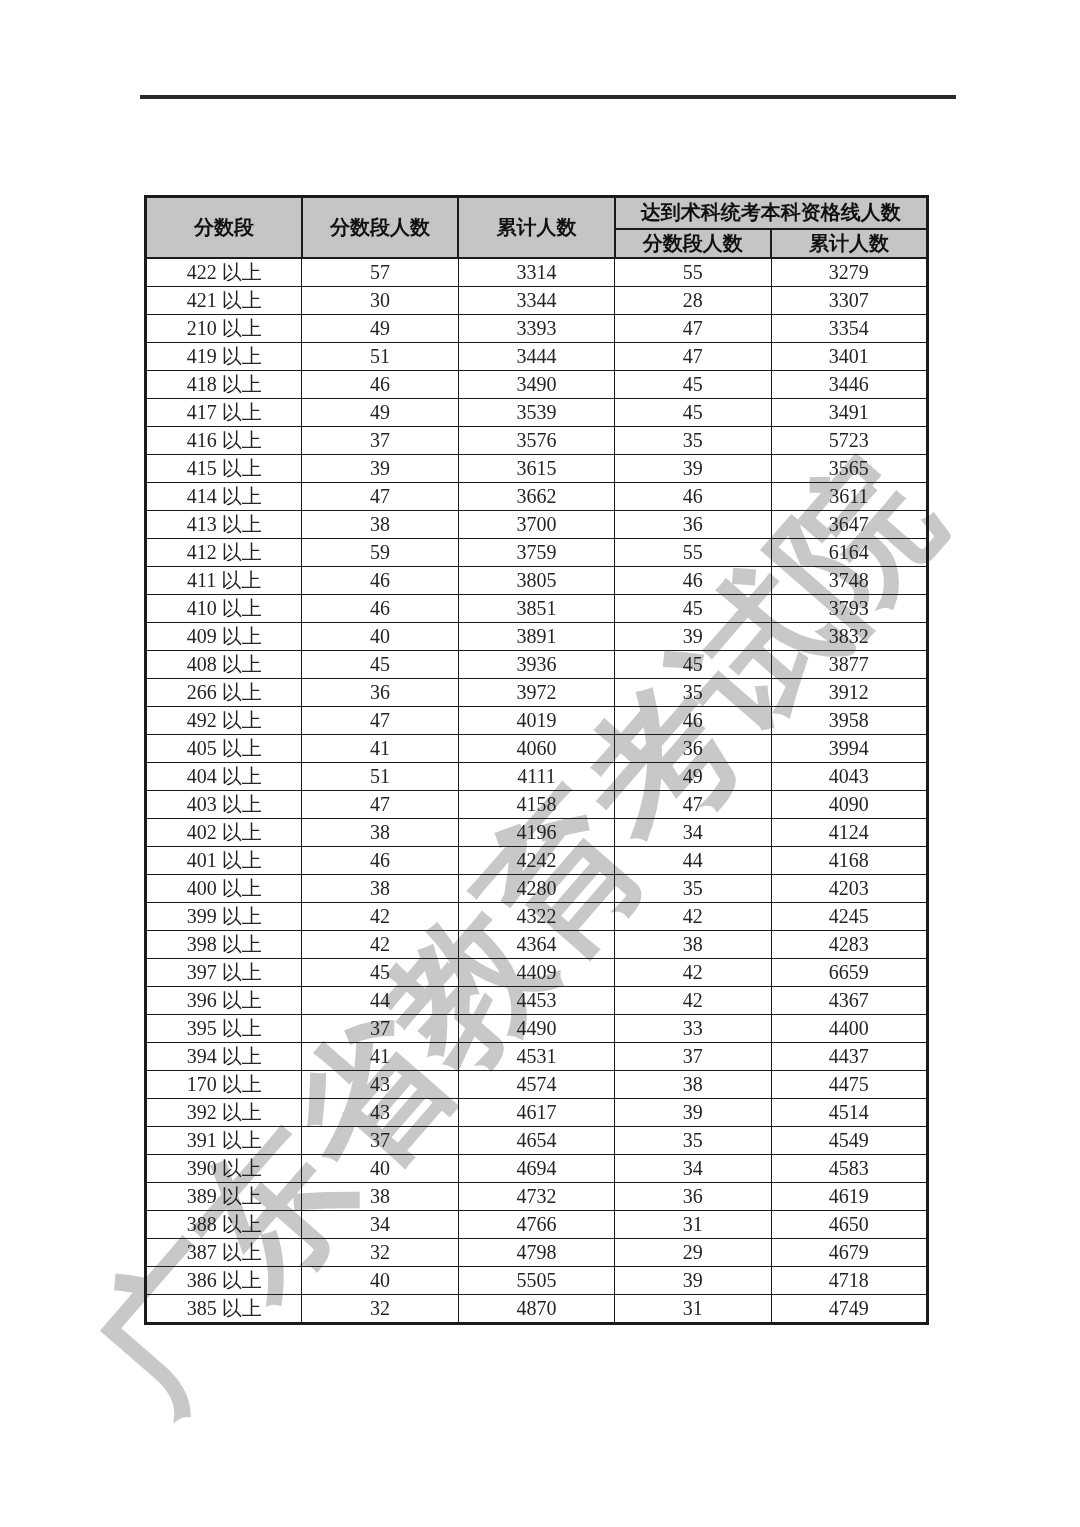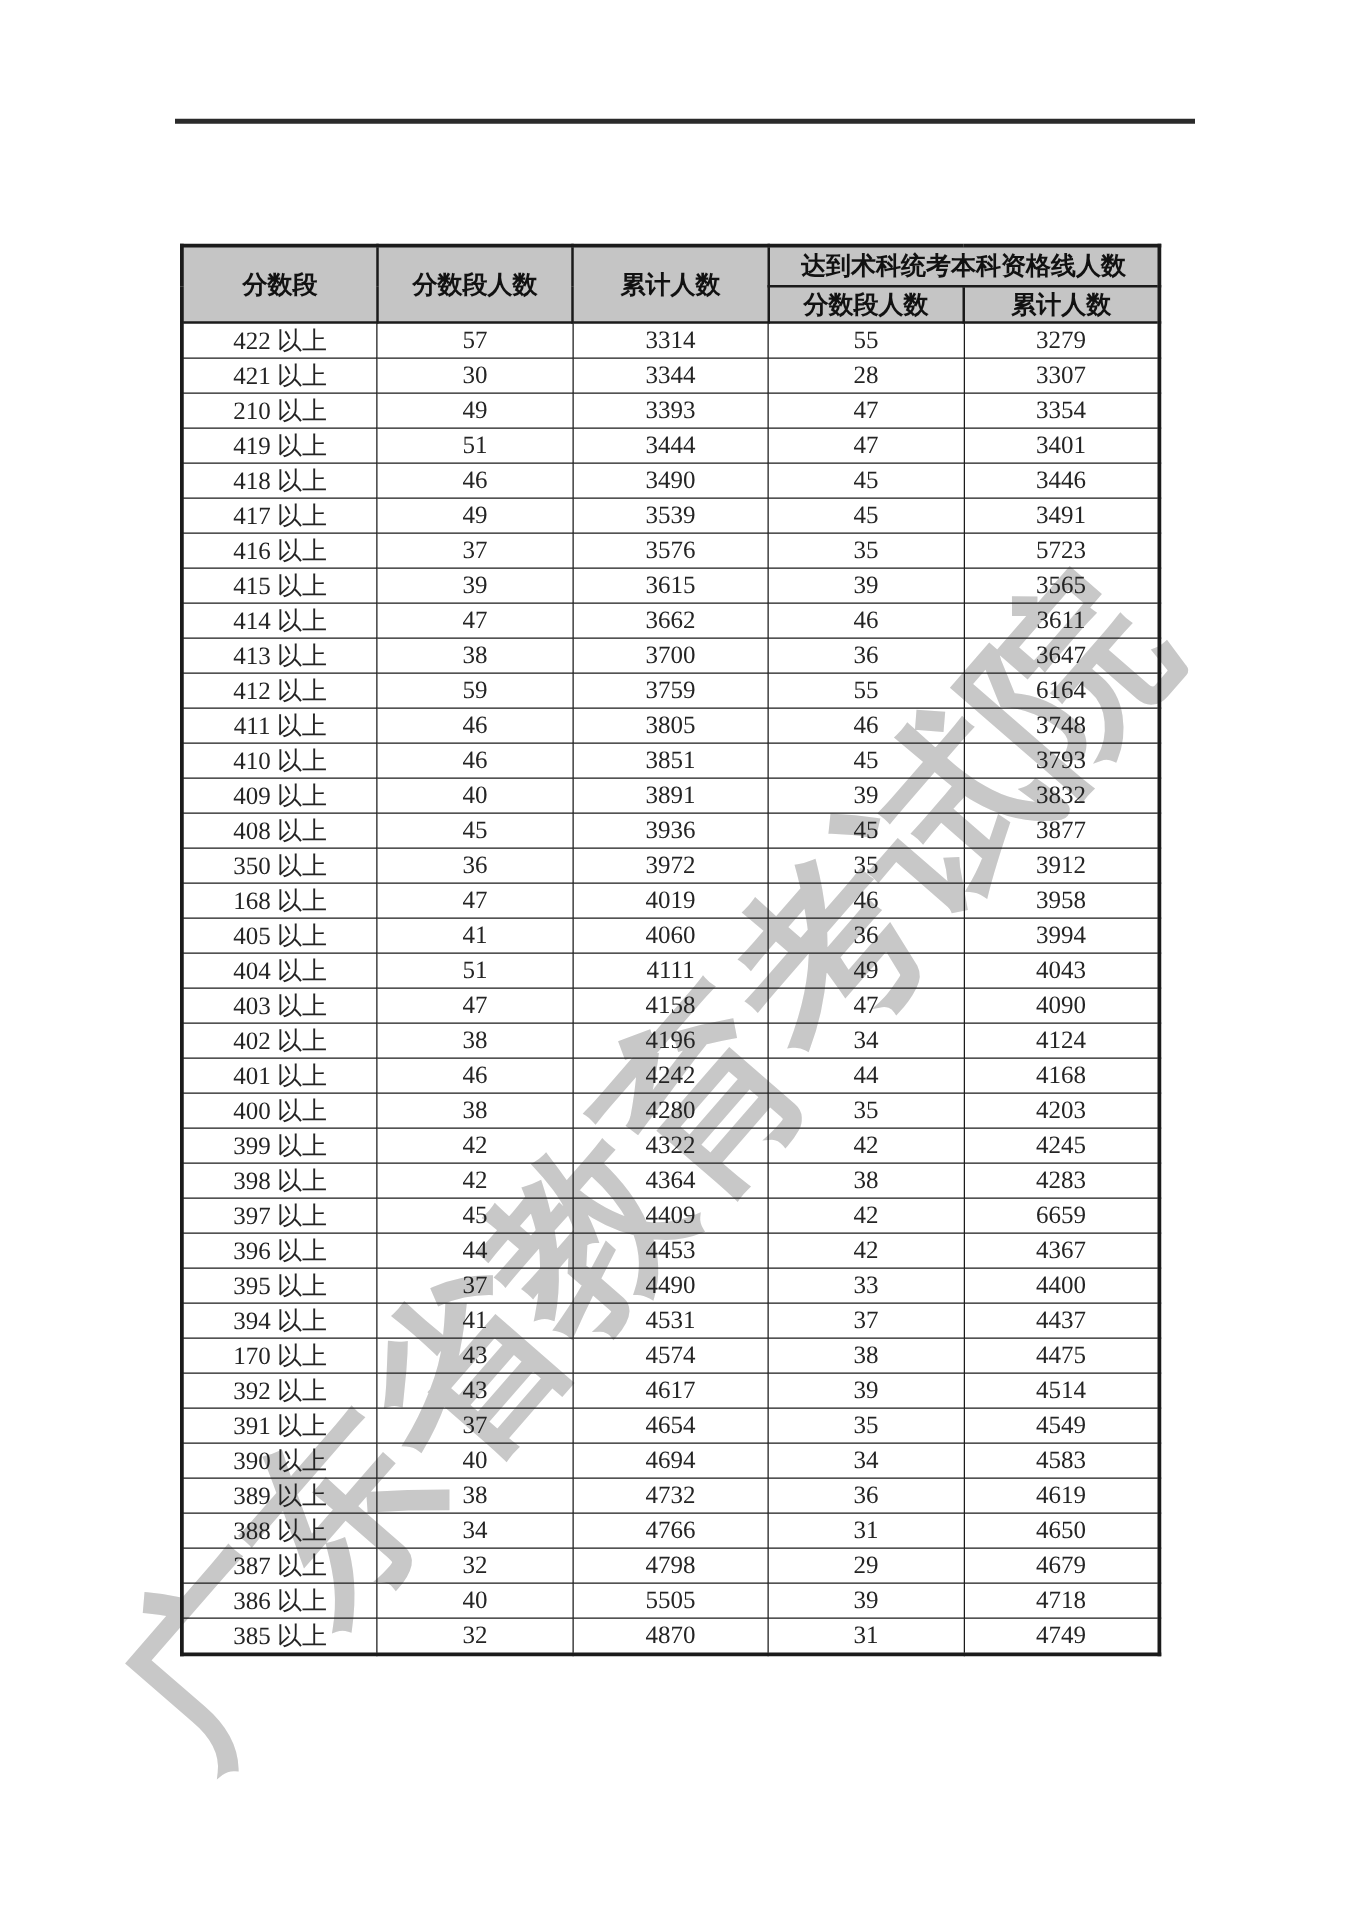--- a/index.html
+++ b/index.html
@@ -209,28 +209,28 @@
           <td>3832</td>
         </tr>
         <tr>
           <td>408 以上</td>
           <td>45</td>
           <td>3936</td>
           <td>45</td>
           <td>3877</td>
         </tr>
         <tr>
-          <td>350 以上</td>
+          <td>266 以上</td>
           <td>36</td>
           <td>3972</td>
           <td>35</td>
           <td>3912</td>
         </tr>
         <tr>
-          <td>168 以上</td>
+          <td>492 以上</td>
           <td>47</td>
           <td>4019</td>
           <td>46</td>
           <td>3958</td>
         </tr>
         <tr>
           <td>405 以上</td>
           <td>41</td>
           <td>4060</td>
           <td>36</td>

